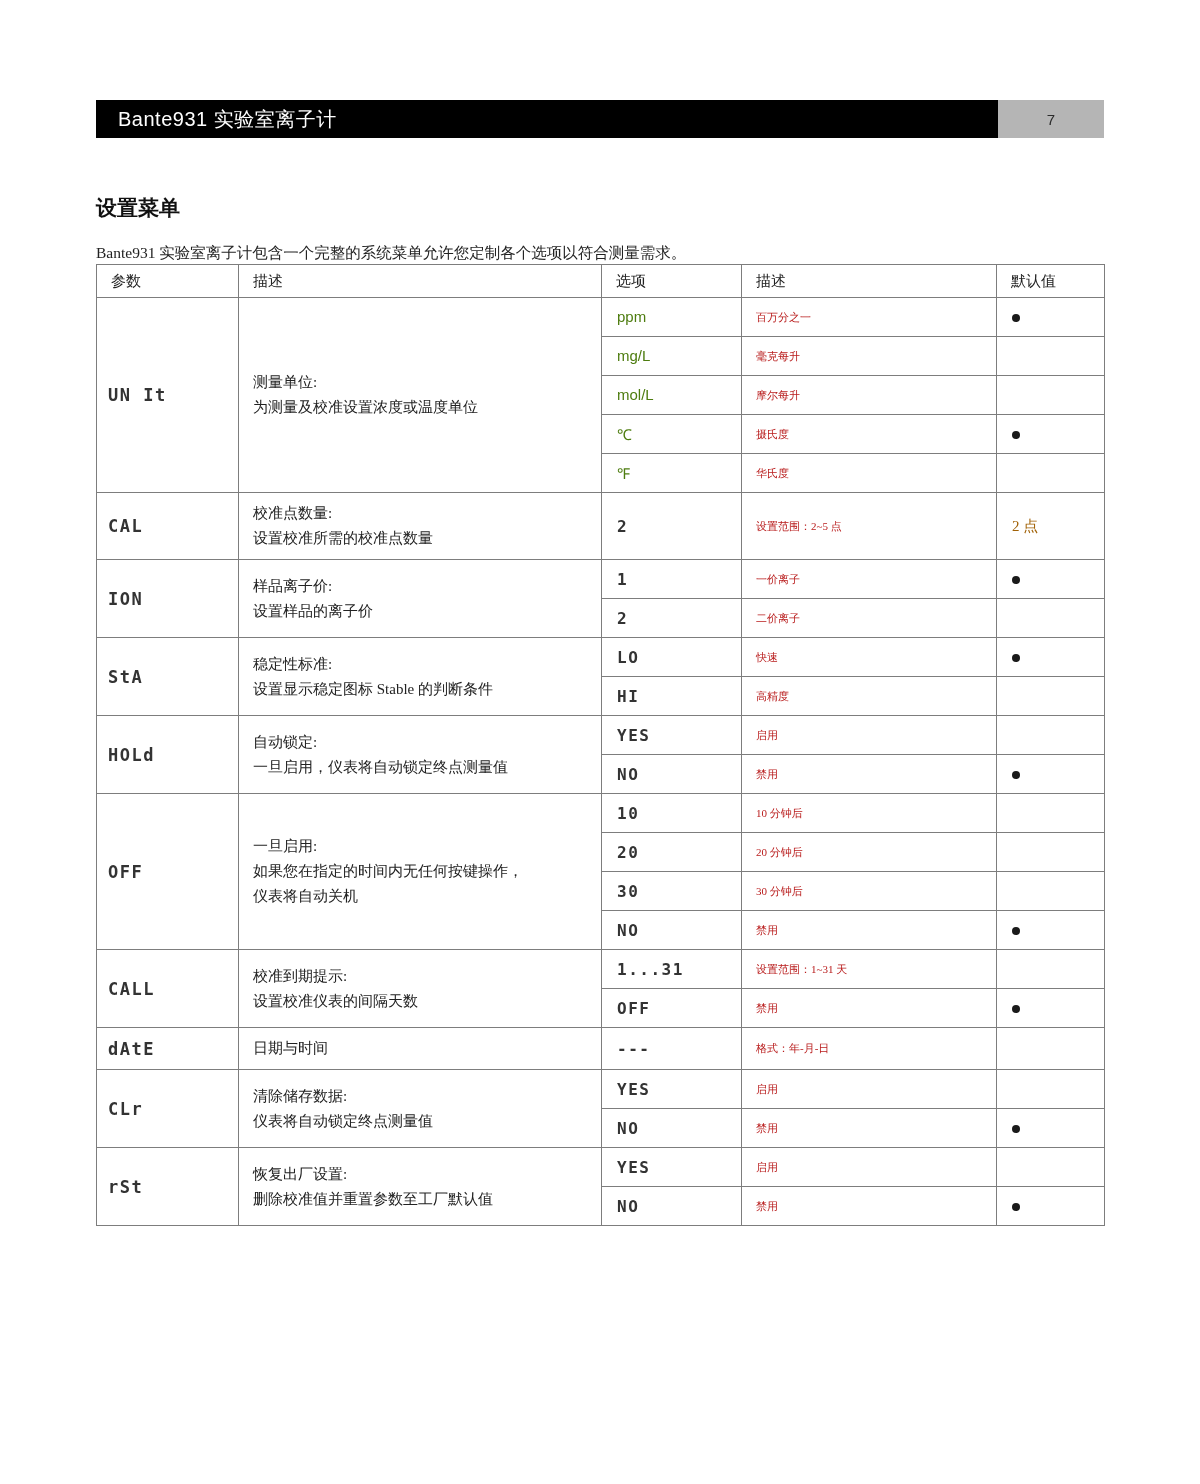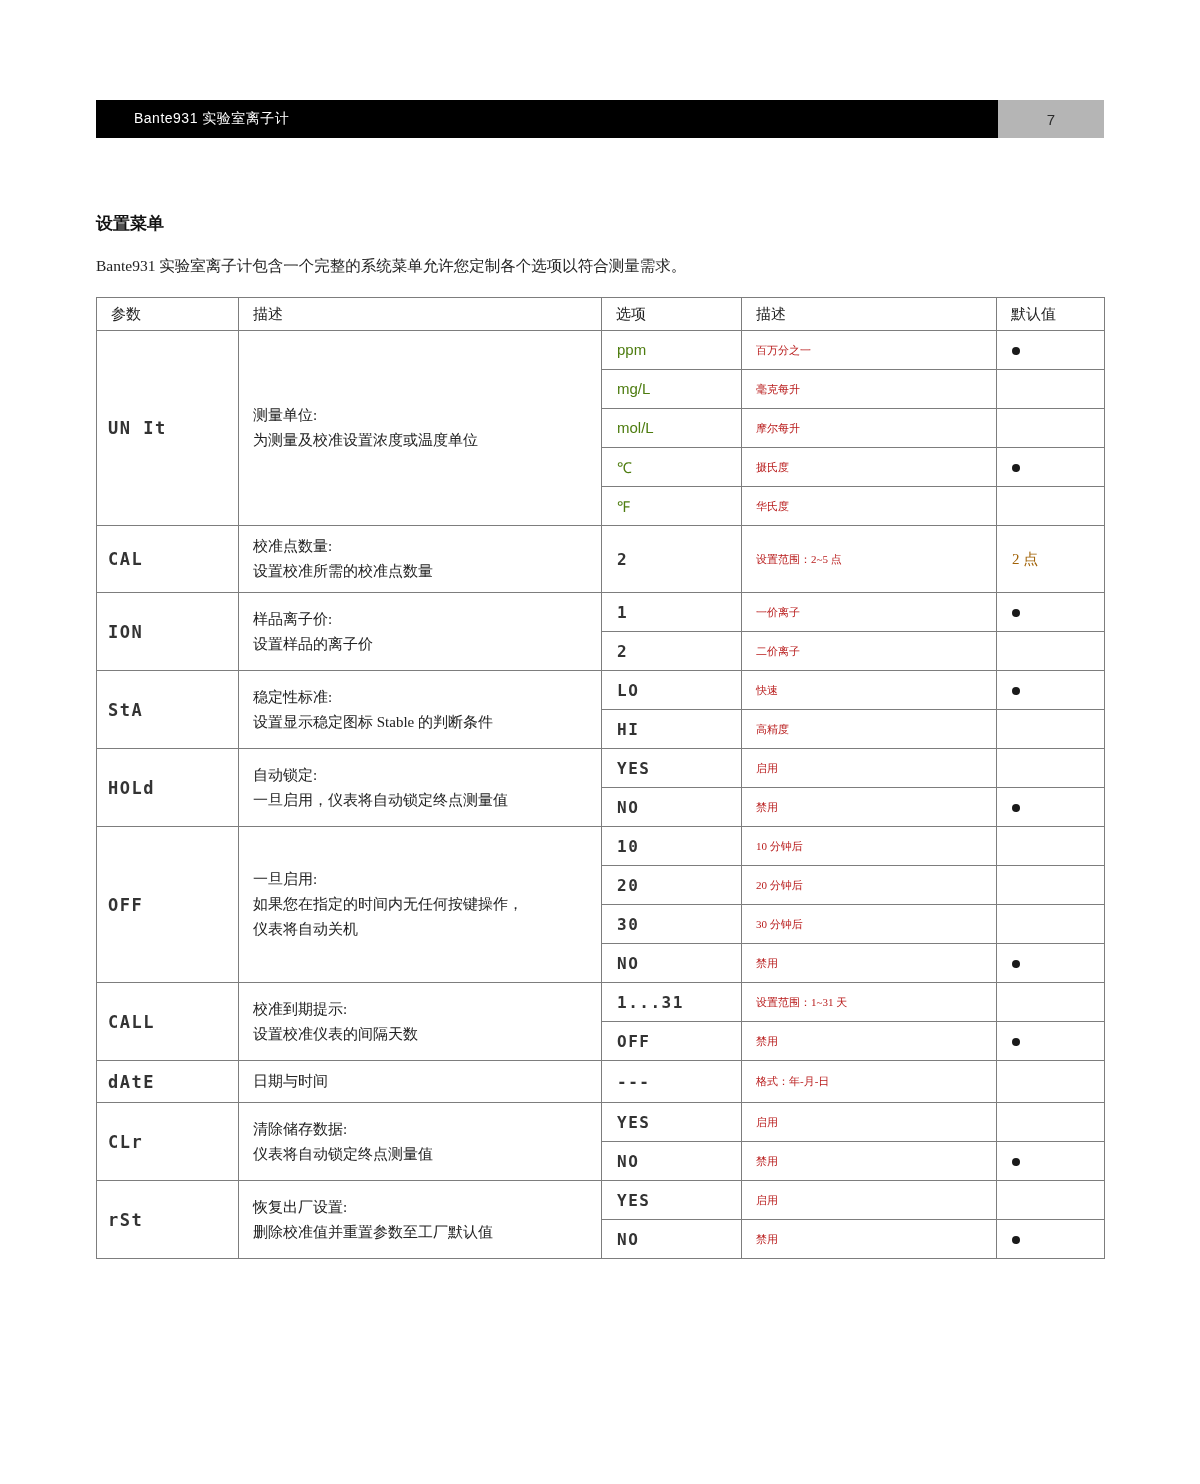--- a/index.html
+++ b/index.html
@@ -14,51 +14,50 @@
   .content { margin: 0 96px; width: 1008px; }
 
   
   .topbar { margin-top: 100px; height: 38px; display: flex; }
   .topbar-black {
     flex: 1;
     background: #000000;
     color: #ffffff;
     display: flex;
     align-items: center;
-    padding-left: 38px;
+    padding-left: 22px;
     font-family: "Liberation Sans", sans-serif;
-    font-size: 14px;
+    font-size: 20px;
     letter-spacing: 0.5px;
   }
   .topbar-page {
     width: 106px;
     background: #b5b5b5;
     color: #2b2b2b;
     display: flex;
     align-items: center;
     justify-content: center;
     font-family: "Liberation Sans", sans-serif;
     font-size: 15px;
   }
 
   .section-title {
-    margin-top: 74px;
-    font-size: 17px;
+    margin-top: 56px;
+    font-size: 21px;
     font-weight: bold;
     color: #111;
   }
   .intro {
     margin-top: 21px;
     font-size: 15.5px;
     color: #222;
   }
 
   
   table.menu-table {
-    margin-top: 20px;
     width: 1008px;
     border-collapse: collapse;
     table-layout: fixed;
   }
   .menu-table th, .menu-table td {
     border: 1px solid #7d7d7d;
     vertical-align: middle;
     text-align: left;
   }
   .menu-table thead tr { height: 33px; }

